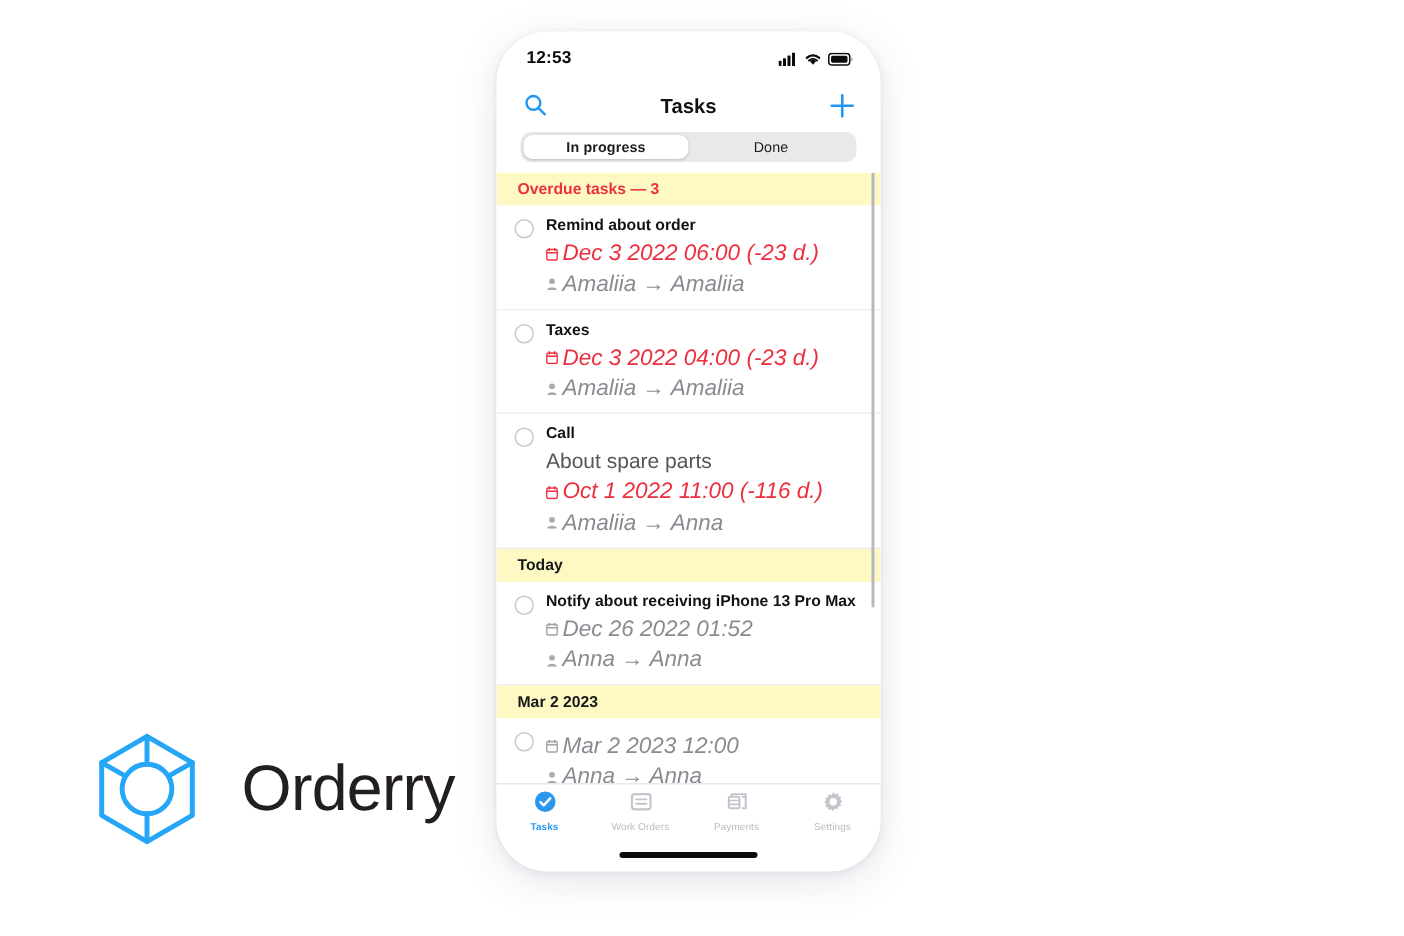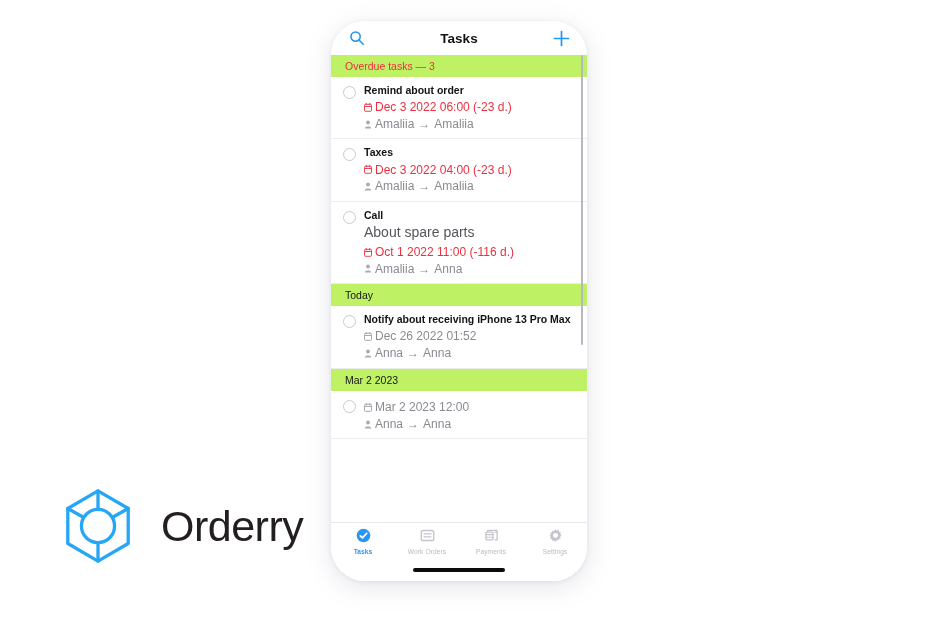--- a/index.html
+++ b/index.html
@@ -160,24 +160,24 @@
     top: 0;
     right: 2px;
     width: 2px;
     height: 290px;
     background: #b8b8c2;
     border-radius: 2px;
     cursor: pointer;
   }
 
   .section-head {
-    background: #bef264;
+    background: #fef9c3;
     padding: 5px 14px 5px 14px;
     font-size: 10.5px;
-    font-weight: normal;
+    font-weight: bold;
     color: #17181a;
     box-sizing: border-box;
   }
   .section-head.overdue { color: #ec2f3f; }
 
   .task-row {
     display: flex;
     gap: 8px;
     padding: 7px 14px 7px 12px;
     border-bottom: 1px solid #ededf0;
@@ -205,25 +205,26 @@
   .task-sub {
     font-size: 14px;
     color: #55565b;
     line-height: 1.35;
     margin-top: 1px;
   }
   .meta-line {
     display: flex;
     align-items: center;
     gap: 3px;
-    font-size: 12px;
+    font-size: 15px;
     margin-top: 2.5px;
     color: #8a8b91;
     line-height: 1.2;
     white-space: nowrap;
+    font-style: italic;
   }
   .meta-line.due { color: #ec2f3f; }
   .meta-line .ic { flex: 0 0 auto; display: flex; }
   .arrow { padding: 0 1px; }
 
   
   .tab-bar {
     flex: 0 0 36px;
     height: 36px;
     background: #fff;
@@ -273,37 +274,64 @@
       <line x1="67" y1="21" x2="51" y2="30"></line>
       <line x1="36" y1="56" x2="36" y2="75"></line>
       <circle cx="36" cy="39" r="17"></circle>
     </g>
   </svg>
   <div class="wordmark">Orderry</div>
 </div>
 
 <div id="phone">
 
+  <div class="status-bar">
+    <div class="status-time">12:53</div>
+    <div class="status-icons">
+      <svg width="13" height="9" viewBox="0 0 13 9">
+        <rect x="0" y="5.5" width="2" height="3.5" rx="0.4" fill="#0b0b0c"></rect>
+        <rect x="3" y="3.8" width="2" height="5.2" rx="0.4" fill="#0b0b0c"></rect>
+        <rect x="6" y="2" width="2" height="7" rx="0.4" fill="#0b0b0c"></rect>
+        <rect x="9" y="0" width="2" height="9" rx="0.4" fill="#0b0b0c"></rect>
+      </svg>
+      <svg width="12" height="9" viewBox="0 0 12 9">
+        <path d="M6 8.2 L3.9 5.7 a3.2 3.2 0 0 1 4.2 0 Z" fill="#0b0b0c"></path>
+        <path d="M1.9 3.6 a6 6 0 0 1 8.2 0" stroke="#0b0b0c" stroke-width="1.5" fill="none" stroke-linecap="round"></path>
+        <path d="M3.4 5.3 a4 4 0 0 1 5.2 0" stroke="#0b0b0c" stroke-width="1.4" fill="none" stroke-linecap="round"></path>
+      </svg>
+      <svg width="17" height="9" viewBox="0 0 17 9">
+        <rect x="0.5" y="0.6" width="14" height="7.8" rx="2.2" fill="none" stroke="#0b0b0c" stroke-width="1"></rect>
+        <rect x="2" y="2.1" width="11" height="4.8" rx="1.2" fill="#0b0b0c"></rect>
+        <path d="M15.6 3.2 v2.6 a1.4 1.4 0 0 0 0-2.6 Z" fill="#0b0b0c" opacity="0.45"></path>
+      </svg>
+    </div>
+  </div>
 
   <div class="nav-bar">
     <div class="nav-btn">
       <svg width="16" height="16" viewBox="0 0 16 16">
         <circle cx="6.6" cy="6.6" r="4.6" fill="none" stroke="#2196F3" stroke-width="1.6"></circle>
         <line x1="10.2" y1="10.2" x2="14.2" y2="14.2" stroke="#2196F3" stroke-width="1.6" stroke-linecap="round"></line>
       </svg>
     </div>
     <div class="nav-title">Tasks</div>
     <div class="nav-btn">
       <svg width="17" height="17" viewBox="0 0 17 17">
         <line x1="8.5" y1="1.5" x2="8.5" y2="15.5" stroke="#2196F3" stroke-width="1.7" stroke-linecap="round"></line>
         <line x1="1.5" y1="8.5" x2="15.5" y2="8.5" stroke="#2196F3" stroke-width="1.7" stroke-linecap="round"></line>
       </svg>
     </div>
   </div>
 
+  <div class="seg-wrap">
+    <div class="segmented">
+      <div class="seg-item active">In progress</div>
+      <div class="seg-item">Done</div>
+    </div>
+  </div>
 
   <div class="list" id="task-list">
       <div class="section-head overdue">Overdue tasks — 3</div>
       <div class="task-row">
         <div class="checkbox"></div>
         <div class="task-body">
           <div class="task-title">Remind about order</div>
           <div class="meta-line due">
             <span class="ic">
               <svg width="8" height="9" viewBox="0 0 8 9">

